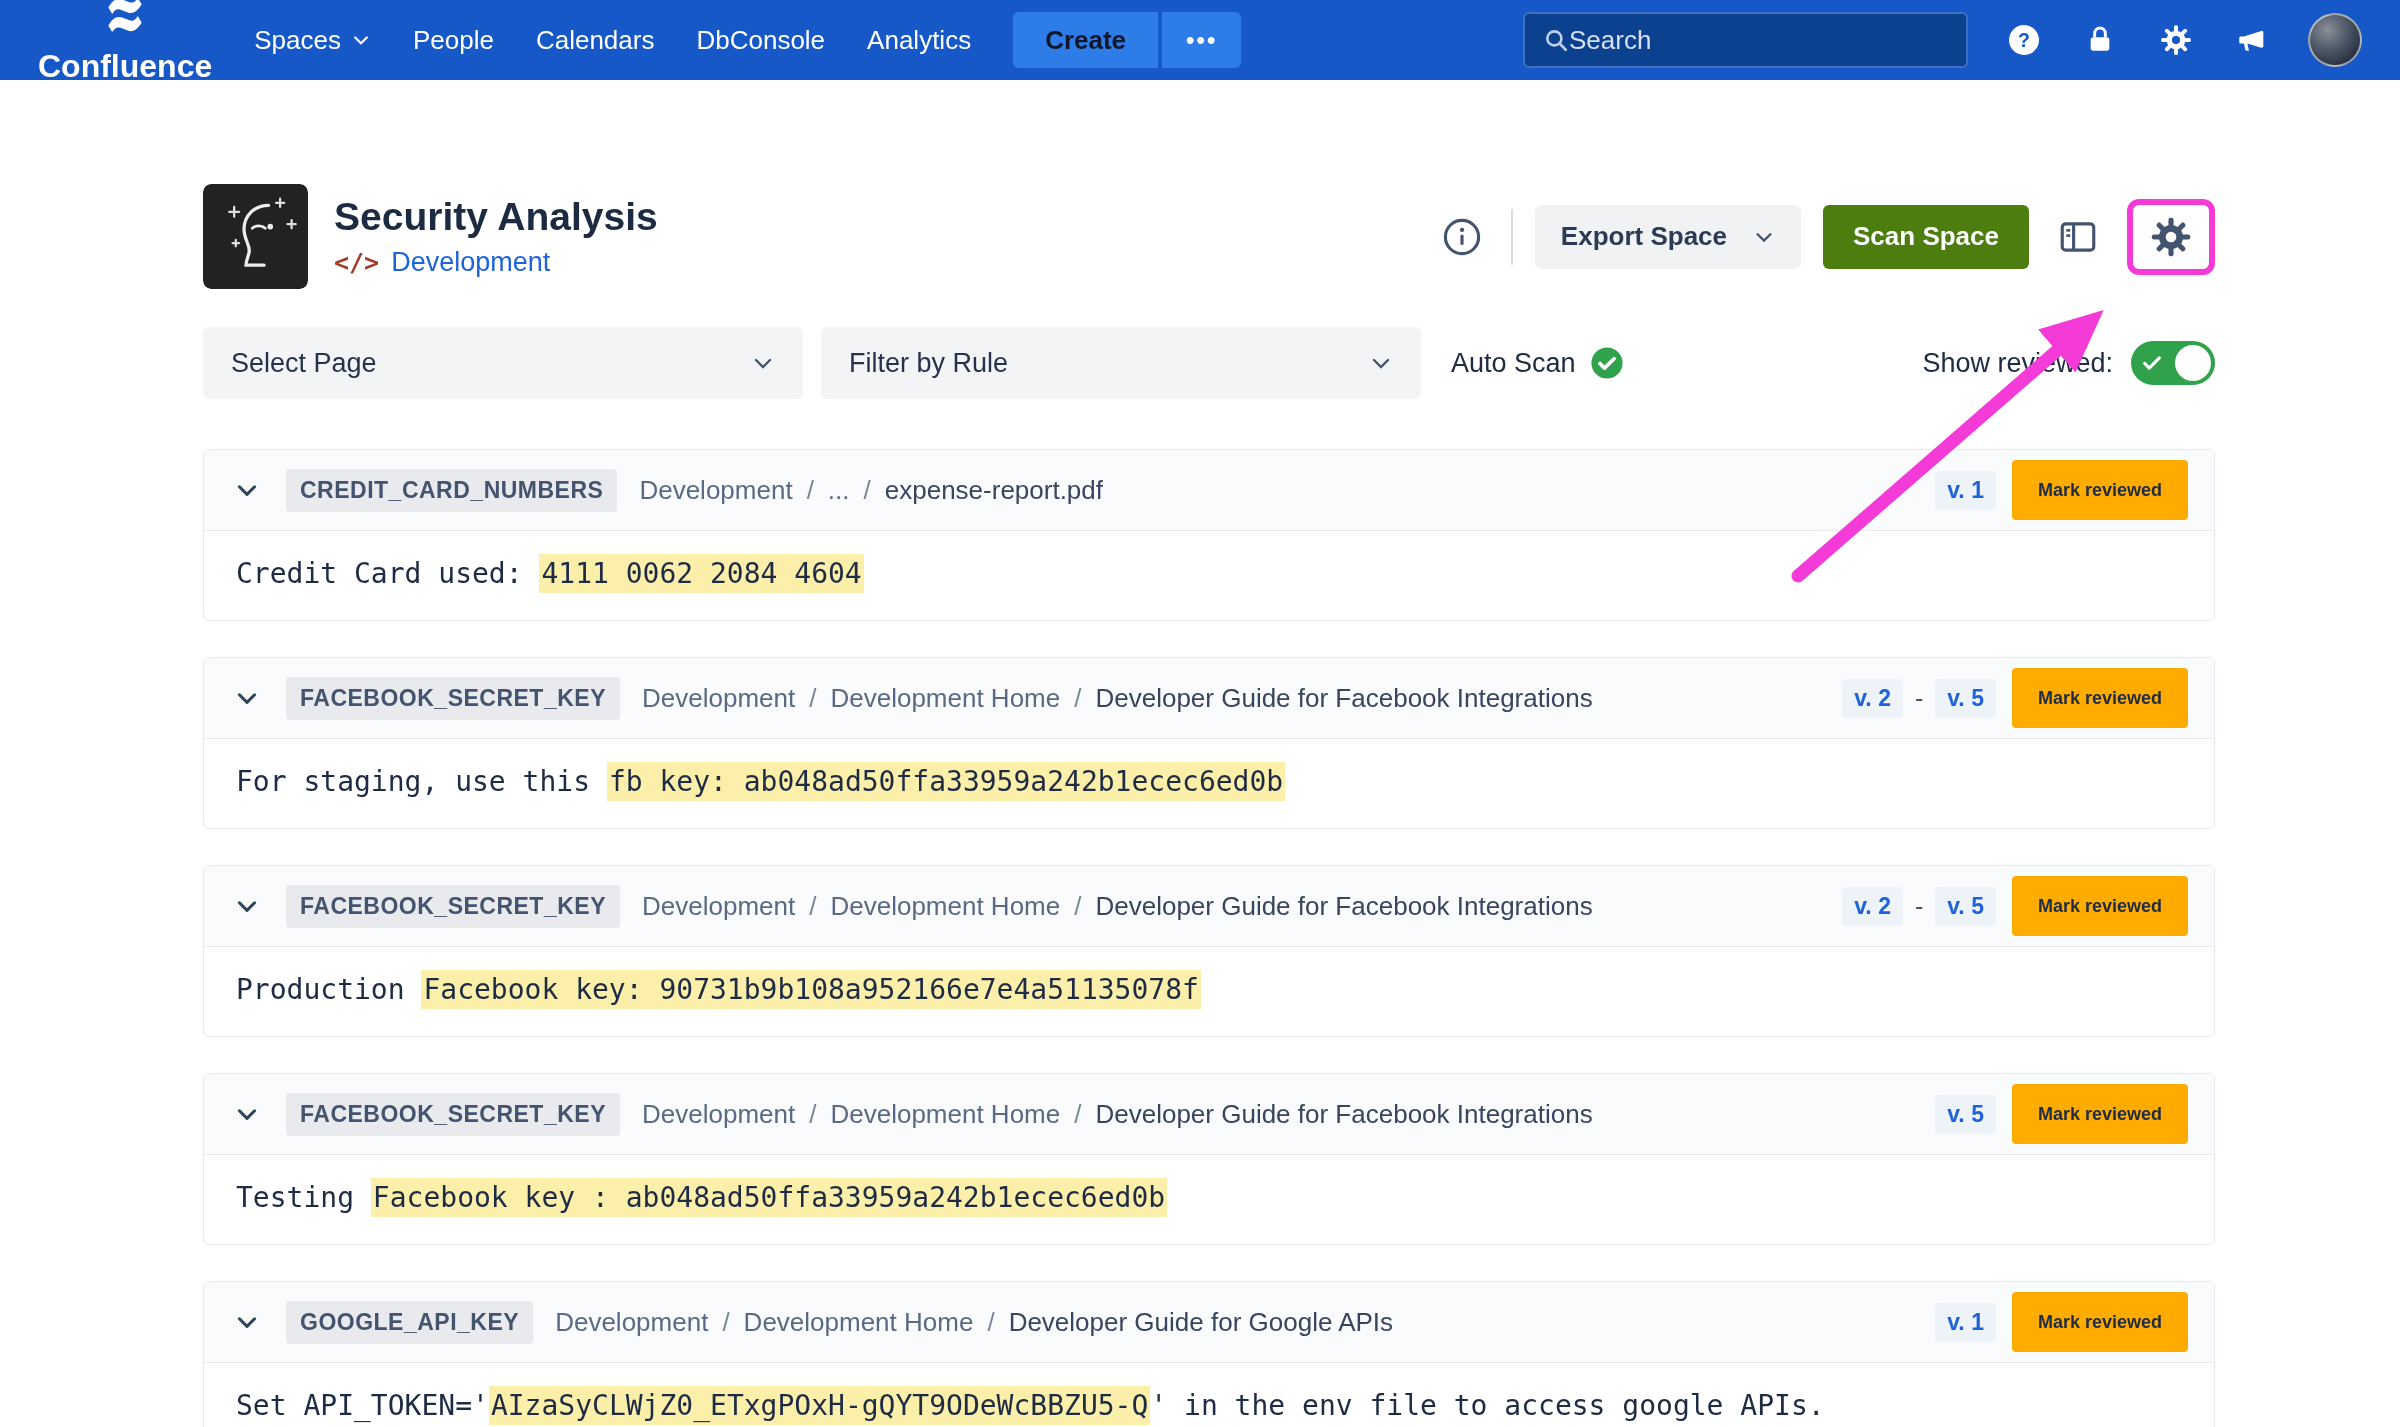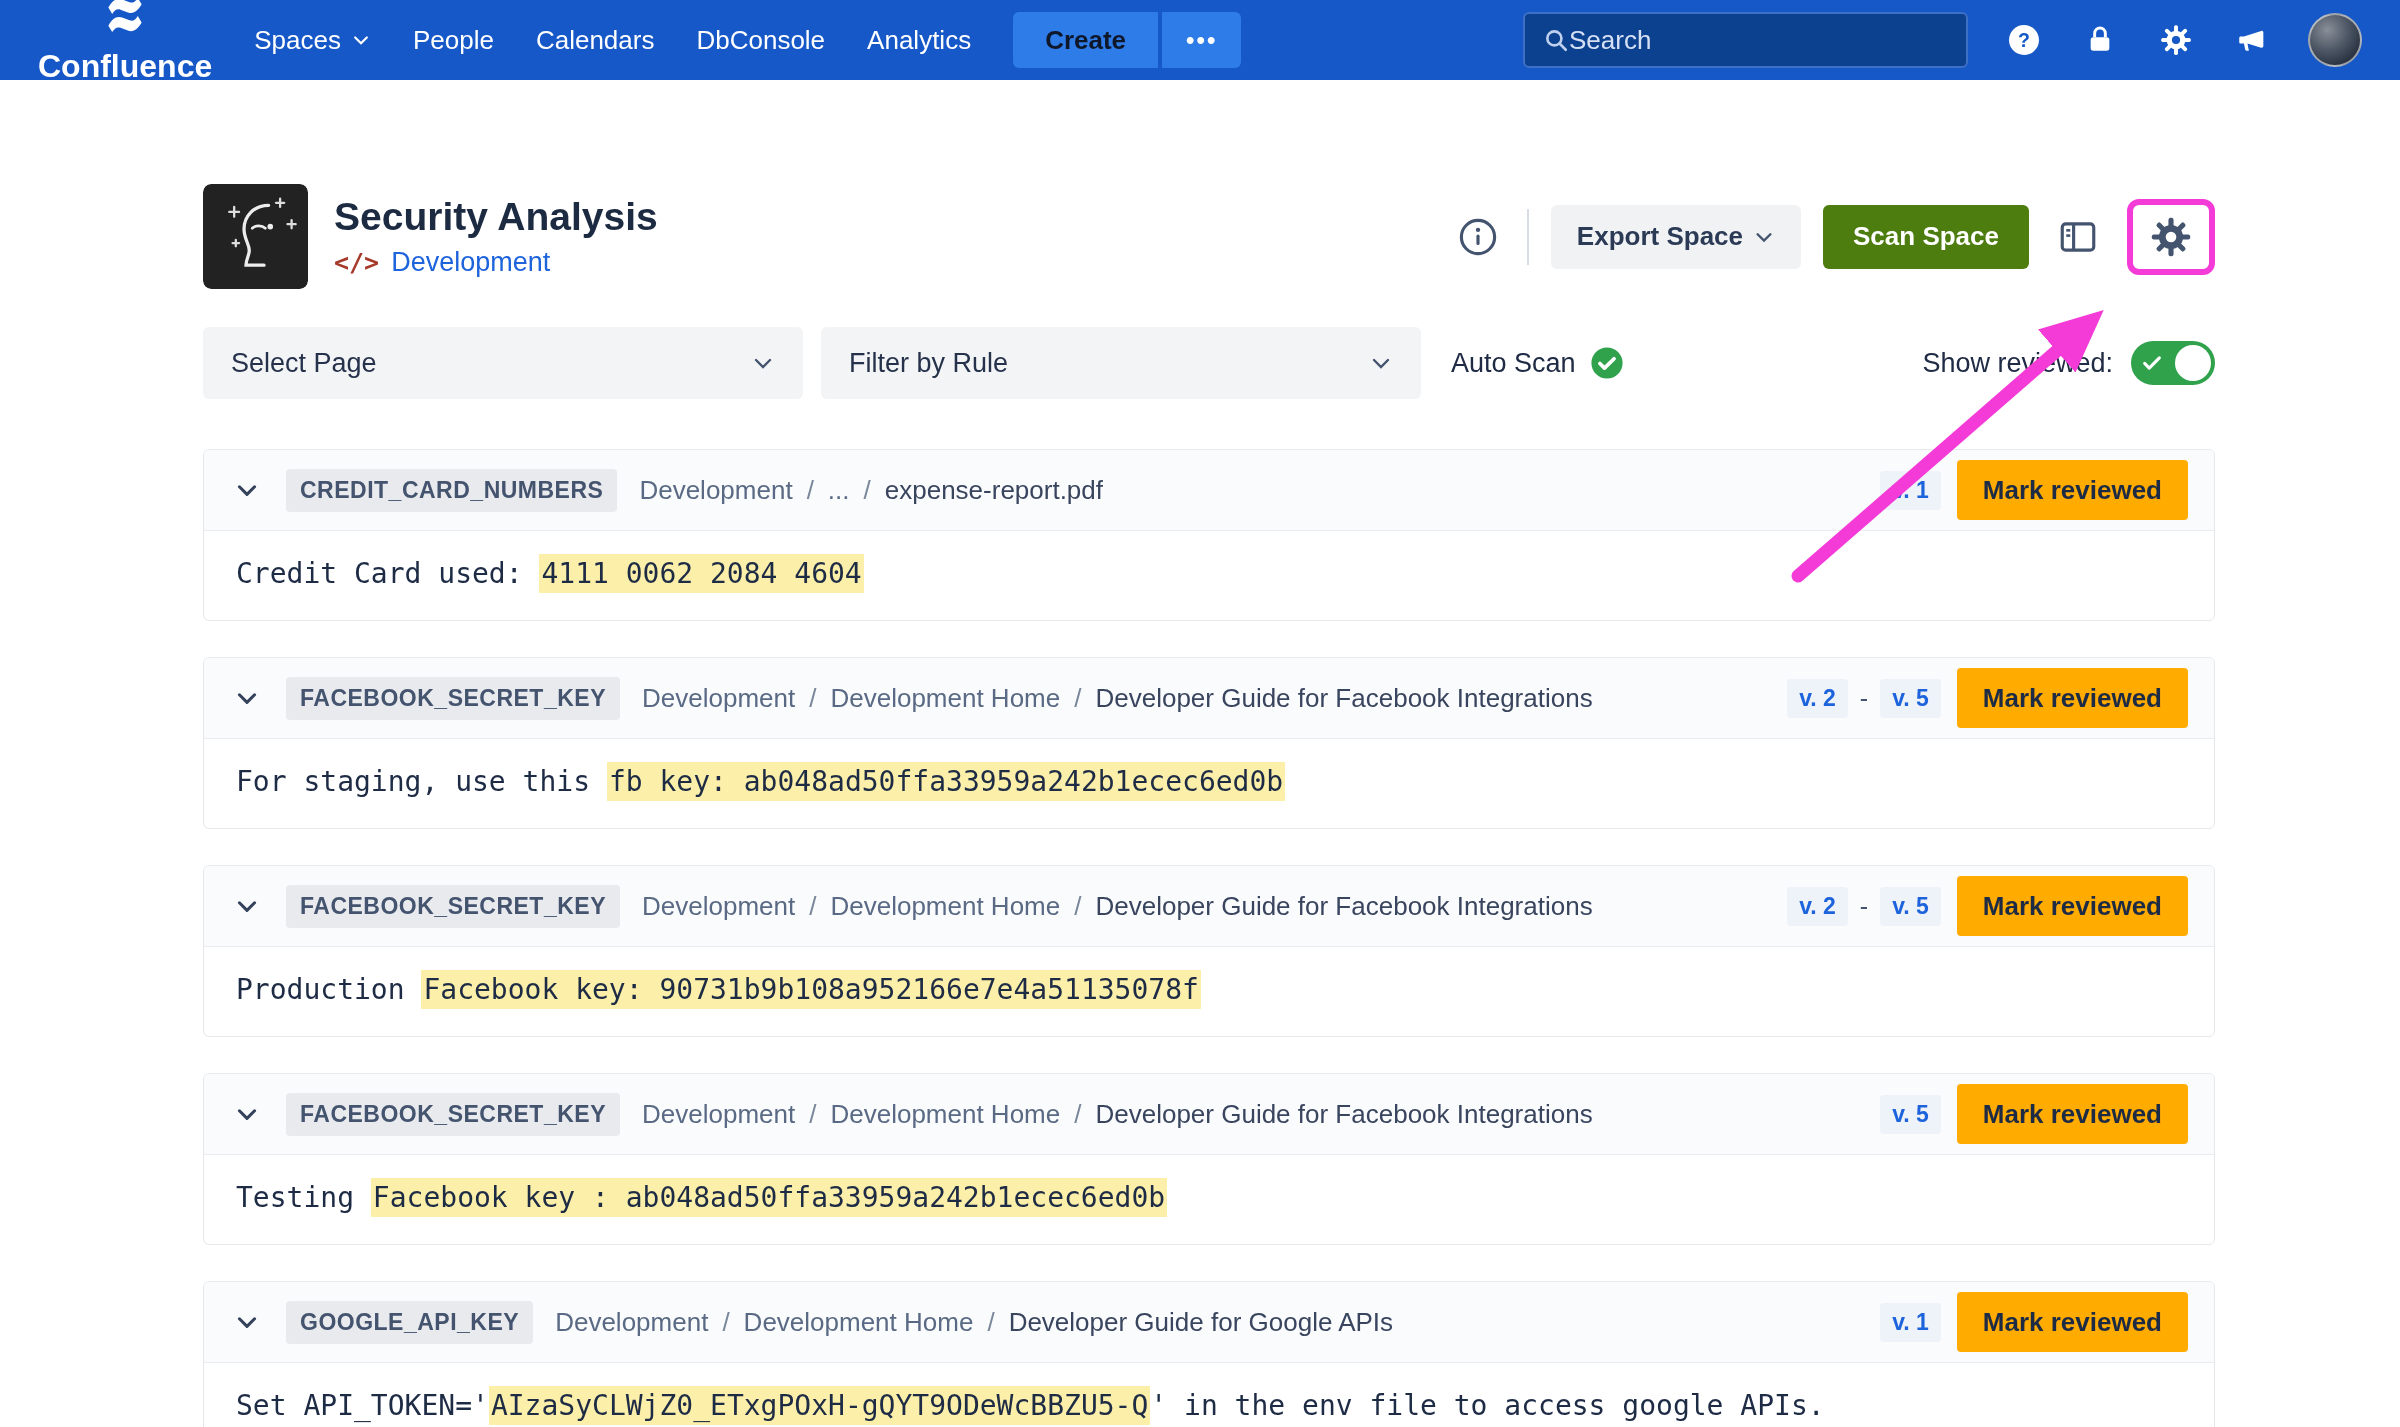--- a/index.html
+++ b/index.html
@@ -46,21 +46,21 @@
   .header-row{display:flex;align-items:center;justify-content:space-between;}
   .header-left{display:flex;align-items:center;gap:26px;text-align:center;}
   .space-icon{width:105px;height:105px;border-radius:8px;overflow:hidden;flex:0 0 auto;}
   .page-title{font-size:39px;font-weight:700;color:#1C2B41;line-height:1.15;}
   .subtitle{display:flex;align-items:center;gap:12px;margin-top:8px;}
   .code-glyph{color:#A5392A;font-size:25px;font-weight:700;font-family:"DejaVu Sans Mono",monospace;}
   .space-link{color:var(--link-blue);font-size:27px;font-weight:500;text-decoration:none;cursor:pointer;}
   .header-right{display:flex;align-items:center;gap:22px;}
   .vdivider{width:2px;height:56px;background:#D8DCE3;}
   .export-btn{background:#F1F2F4;border:none;height:64px;padding:0 26px;border-radius:6px;
-    font-size:26px;font-weight:600;color:#2B3A55;display:flex;align-items:center;gap:10px;cursor:pointer;font-family:inherit;}
+    font-size:26px;font-weight:600;color:#2B3A55;display:flex;align-items:center;gap:26px;cursor:pointer;font-family:inherit;}
   .scan-btn{background:#4d7c0f;border:none;height:64px;padding:0 30px;border-radius:6px;
     font-size:26px;font-weight:700;color:#fff;cursor:pointer;font-family:inherit;}
   .icon-btn{background:transparent;border:none;cursor:pointer;display:flex;align-items:center;justify-content:center;padding:6px;}
   .gear-highlight{border:6px solid var(--magenta);border-radius:12px;padding:10px 16px;display:flex;
     align-items:center;justify-content:center;}
   
   .filter-row{display:flex;align-items:center;gap:18px;margin-top:38px;}
   .select{width:600px;height:72px;background:#F3F4F6;border-radius:6px;display:flex;align-items:center;
     justify-content:space-between;padding:0 28px;font-size:27px;color:#26324B;cursor:pointer;text-align:right;}
   .auto-scan{display:flex;align-items:center;gap:14px;margin-left:12px;font-size:27px;color:#202B45;}
@@ -77,21 +77,21 @@
   .rule-badge{background:var(--badge-bg);color:var(--badge-text);font-weight:700;font-size:23px;
     padding:8px 14px;border-radius:4px;letter-spacing:.5px;white-space:nowrap;}
   .breadcrumbs{display:flex;align-items:center;gap:14px;font-size:26px;color:var(--muted);flex-wrap:nowrap;overflow:hidden;}
   .crumb{white-space:nowrap;cursor:pointer;}
   .crumb.last{color:#39455F;font-weight:500;}
   .crumb-sep{color:#7A869A;}
   .card-right{margin-left:auto;display:flex;align-items:center;gap:16px;}
   .version-badge{background:#EEF2F9;color:var(--link-blue);font-weight:700;font-size:23px;
     padding:6px 12px;border-radius:4px;cursor:pointer;white-space:nowrap;}
   .ver-sep{color:#42526E;font-size:25px;}
-  .mark-btn{background:var(--amber);border:none;color:#1E2B45;font-weight:700;font-size:26px;
+  .mark-btn{background:var(--amber);border:none;color:#1E2B45;font-weight:700;font-size:18px;
     height:60px;padding:0 26px;border-radius:4px;cursor:pointer;font-family:inherit;white-space:nowrap;}
   .card-content{padding:26px 32px 30px;font-family:"DejaVu Sans Mono",monospace;font-size:28px;color:#1E2B45;}
   .hl{background:var(--highlight);padding:3px 2px;}
   
   .annotation{position:absolute;inset:0;width:2400px;height:1427px;pointer-events:none;z-index:50;}
 </style>
 </head>
 <body>
 
 <div class="topnav">

